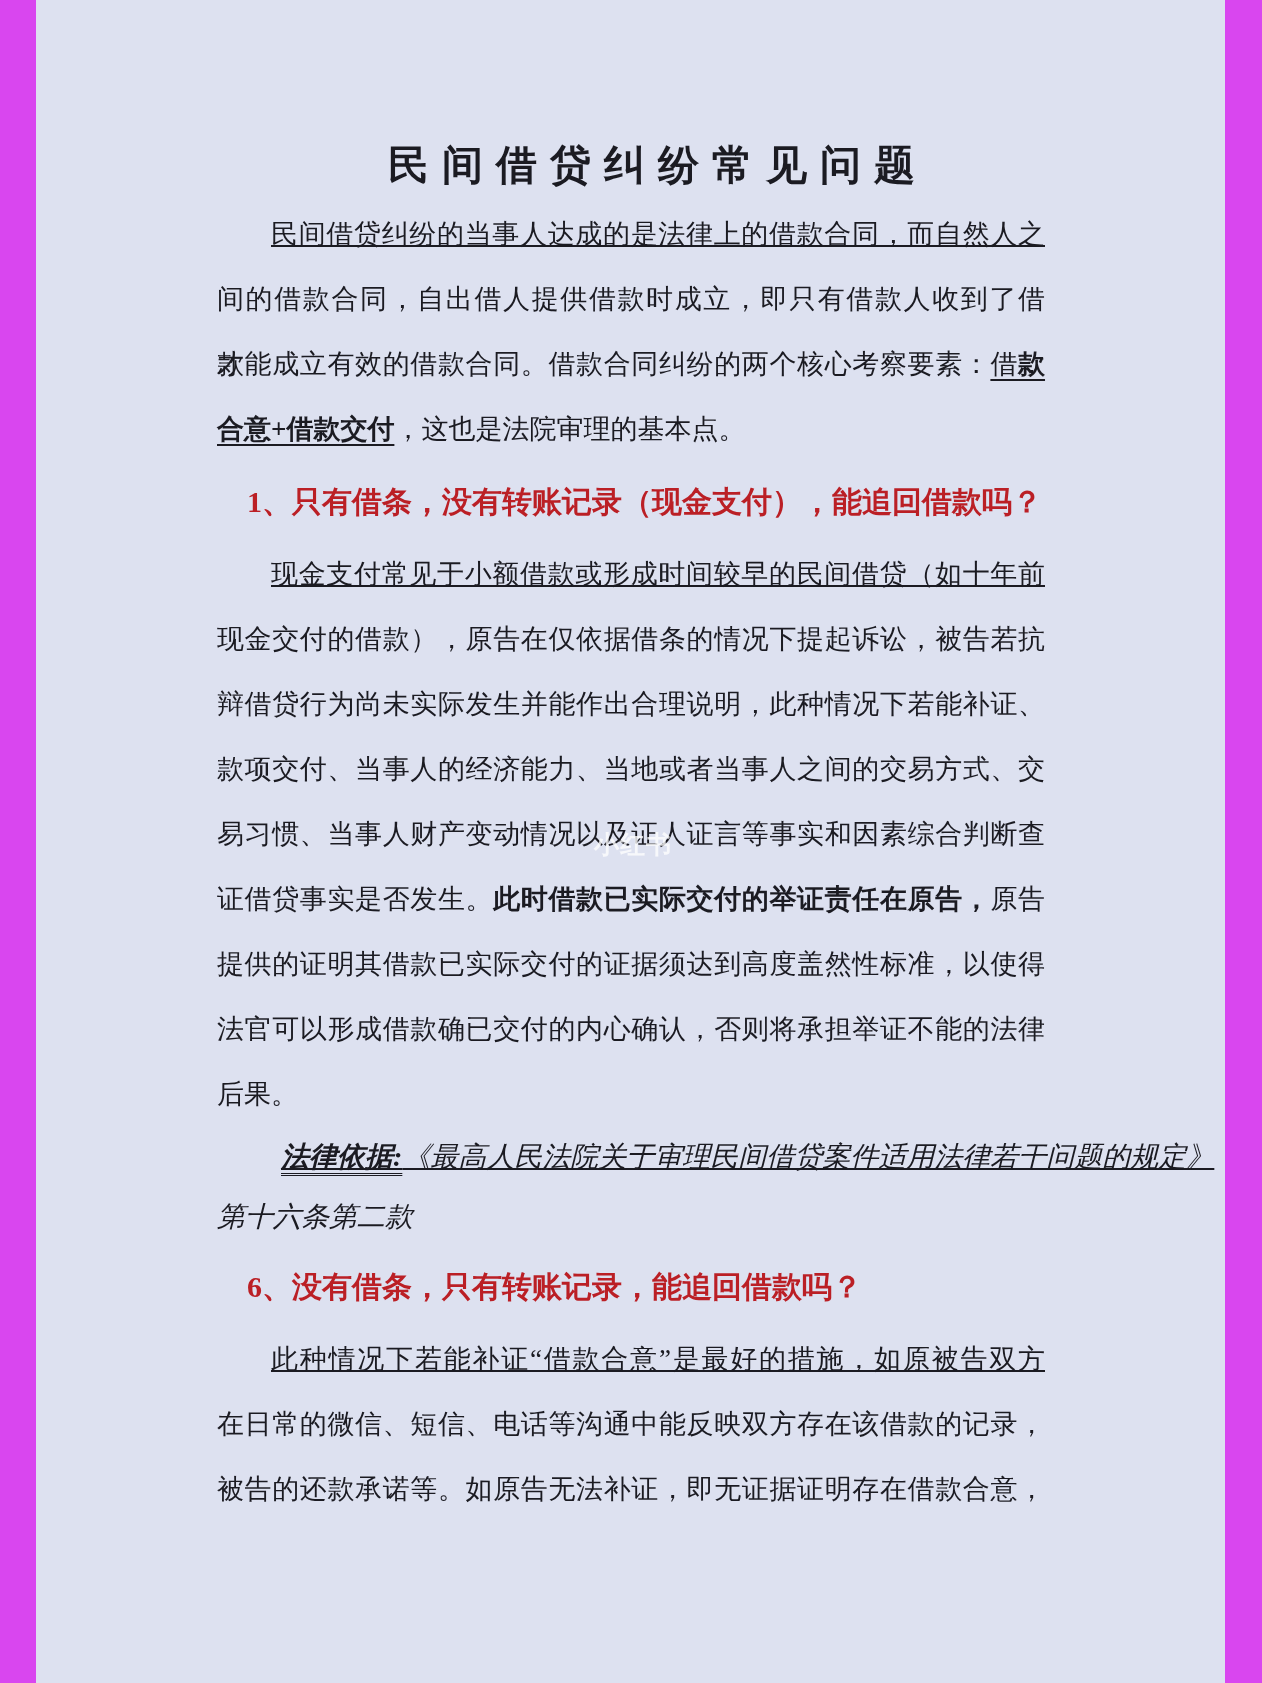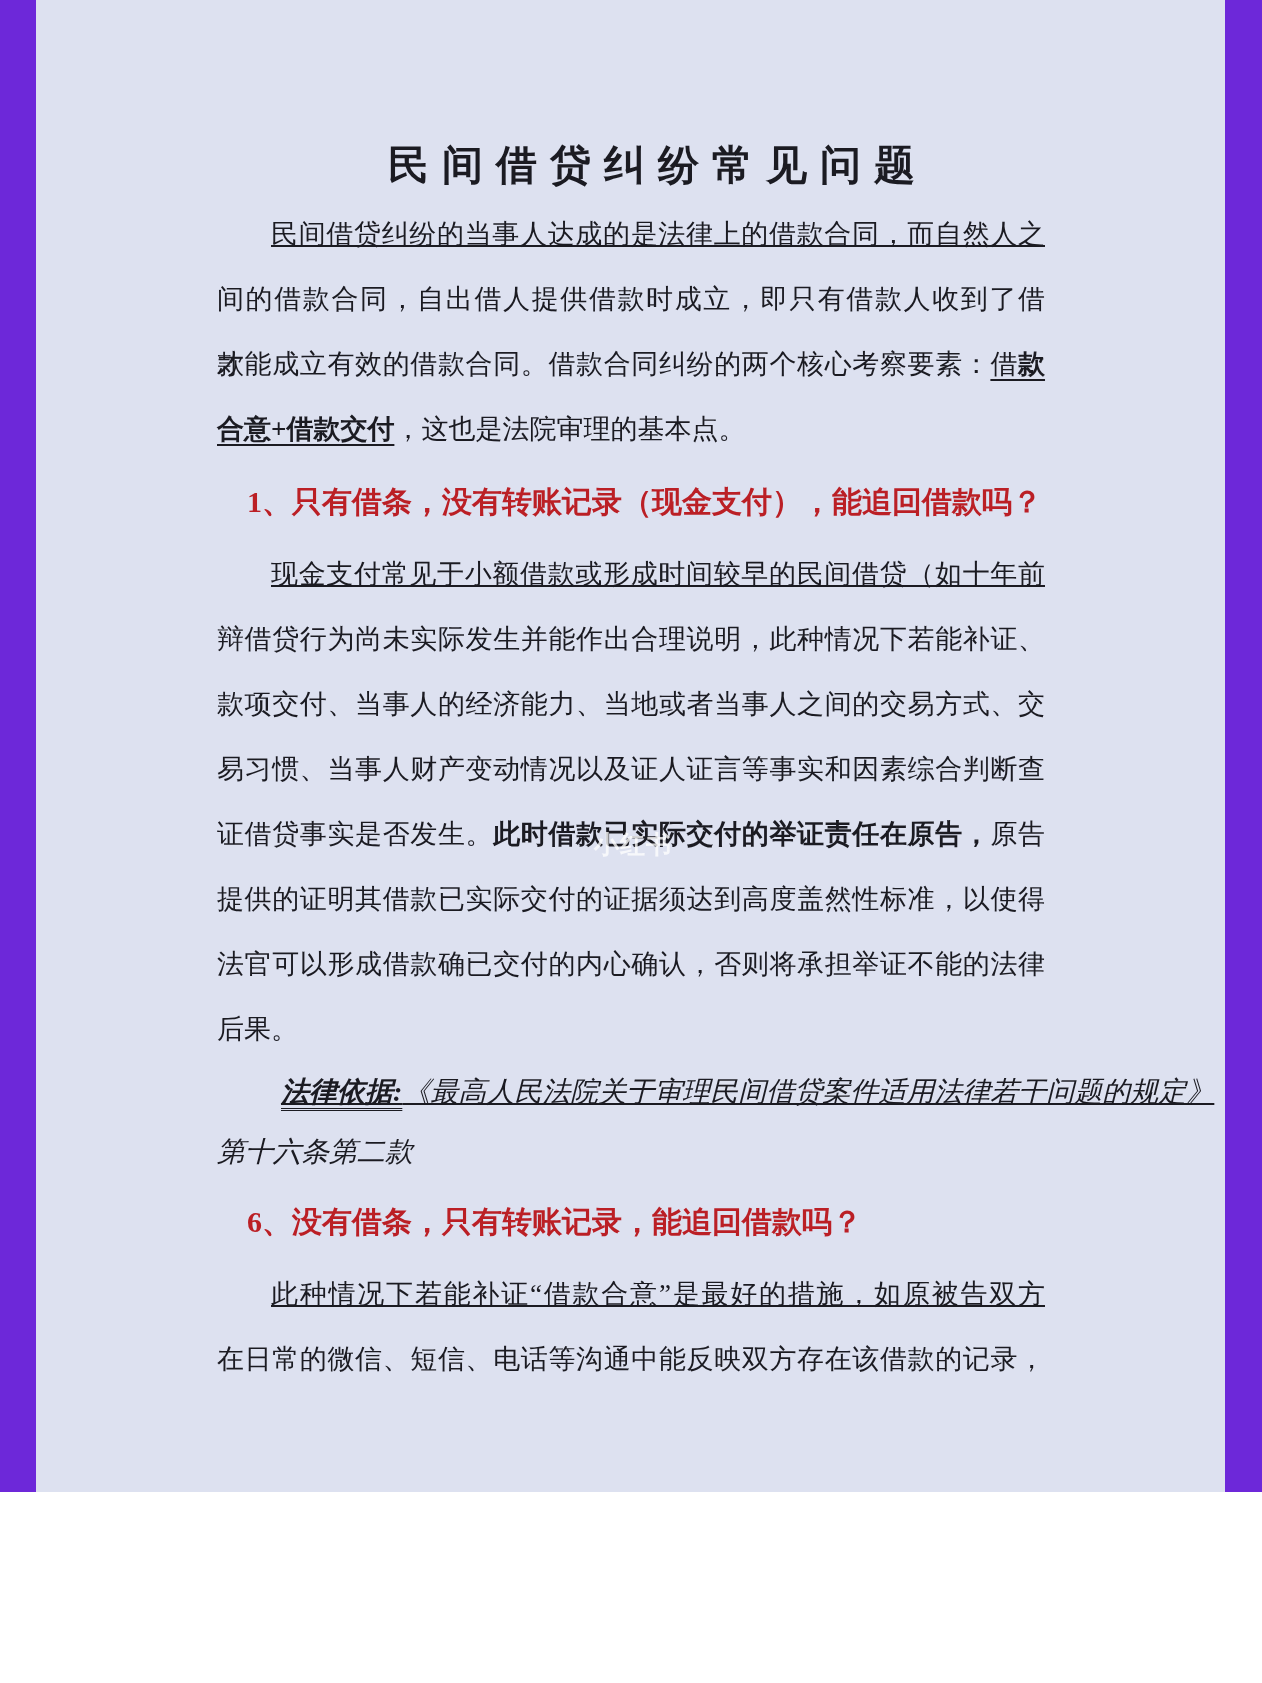--- a/index.html
+++ b/index.html
@@ -1,21 +1,21 @@
 <!DOCTYPE html>
 <html style="--bg: #dde1f0; --ink: #1b1b22; --red: #bb1f25; --white: #ffffff;"><head>
 <meta charset="utf-8">
 <style>
   :root{
     --bg:#dde1f0; --ink:#1b1b22; --red:#bb1f25; --white:#ffffff;
   }
   *{margin:0;padding:0;box-sizing:border-box;}
   html,body{background:#ffffff;}
   body{font-family:"Liberation Serif","DejaVu Serif",serif;}
-  .canvas{position:relative;width:1262px;height:1492px;background:#6d28d9;overflow:hidden;}
+  .canvas{position:relative;width:1262px;height:1683px;background:#d946ef;overflow:hidden;}
   .page{position:absolute;left:36px;top:0;width:1189px;height:1683px;background:var(--bg);}
   .content{position:absolute;left:181px;top:0;width:828px;color:var(--ink);}
   .title{
     margin-top:140px;
     font-size:41px;font-weight:bold;line-height:50px;
     letter-spacing:13px;text-indent:54px;text-align:center;
     color:var(--ink);
   }
   .para{font-size:27px;}
   .intro{margin-top:12px;}
@@ -55,37 +55,39 @@
         <div class="line j indent"><span>民间借贷纠纷的当事人达成的是法律上的借款合同，而自然人之</span></div>
         <div class="line j"><span>间的借款合同，自出借人提供借款时成立，即只有借款人收到了借款，</span></div>
         <div class="line j"><span>才能成立有效的借款合同。借款合同纠纷的两个核心考察要素：</span><span class="u">借</span><span class="u b">款</span></div>
         <div class="line"><span class="u b">合意+借款交付</span><span>，这也是法院审理的基本点。</span></div>
       </div>
 
       <h2 class="heading">1、只有借条，没有转账记录（现金支付），能追回借款吗？</h2>
 
       <div class="para">
         <div class="line j indent"><span>现金支付常见于小额借款或形成时间较早的民间借贷（如十年前</span></div>
+        <div class="line j"><span>现金交付的借款），原告在仅依据借条的情况下提起诉讼，被告若抗</span></div>
         <div class="line j"><span>辩借贷行为尚未实际发生并能作出合理说明，此种情况下若能补证、</span></div>
         <div class="line j"><span>款项交付、当事人的经济能力、当地或者当事人之间的交易方式、交</span></div>
         <div class="line j"><span>易习惯、当事人财产变动情况以及证人证言等事实和因素综合判断查</span></div>
         <div class="line j"><span>证借贷事实是否发生。</span><span class="b">此时借款已实际交付的举证责任在原告，</span><span>原告</span></div>
         <div class="line j"><span>提供的证明其借款已实际交付的证据须达到高度盖然性标准，以使得</span></div>
         <div class="line j"><span>法官可以形成借款确已交付的内心确认，否则将承担举证不能的法律</span></div>
         <div class="line"><span>后果。</span></div>
       </div>
 
       <div class="legal">
         <div class="line indent"><span class="legal-label">法律依据:</span><span>《最高人民法院关于审理民间借贷案件适用法律若干问题的规定》</span></div>
         <div class="line"><span>第十六条第二款</span></div>
       </div>
 
       <h2 class="heading">6、没有借条，只有转账记录，能追回借款吗？</h2>
 
       <div class="para">
         <div class="line j indent"><span>此种情况下若能补证“借款合意”是最好的措施，如原被告双方</span></div>
         <div class="line j"><span>在日常的微信、短信、电话等沟通中能反映双方存在该借款的记录，</span></div>
+        <div class="line j"><span>被告的还款承诺等。如原告无法补证，即无证据证明存在借款合意，</span></div>
       </div>
 
     </div>
   </div>
   <div class="watermark">小红书</div>
 </div>
 
 </body></html>

